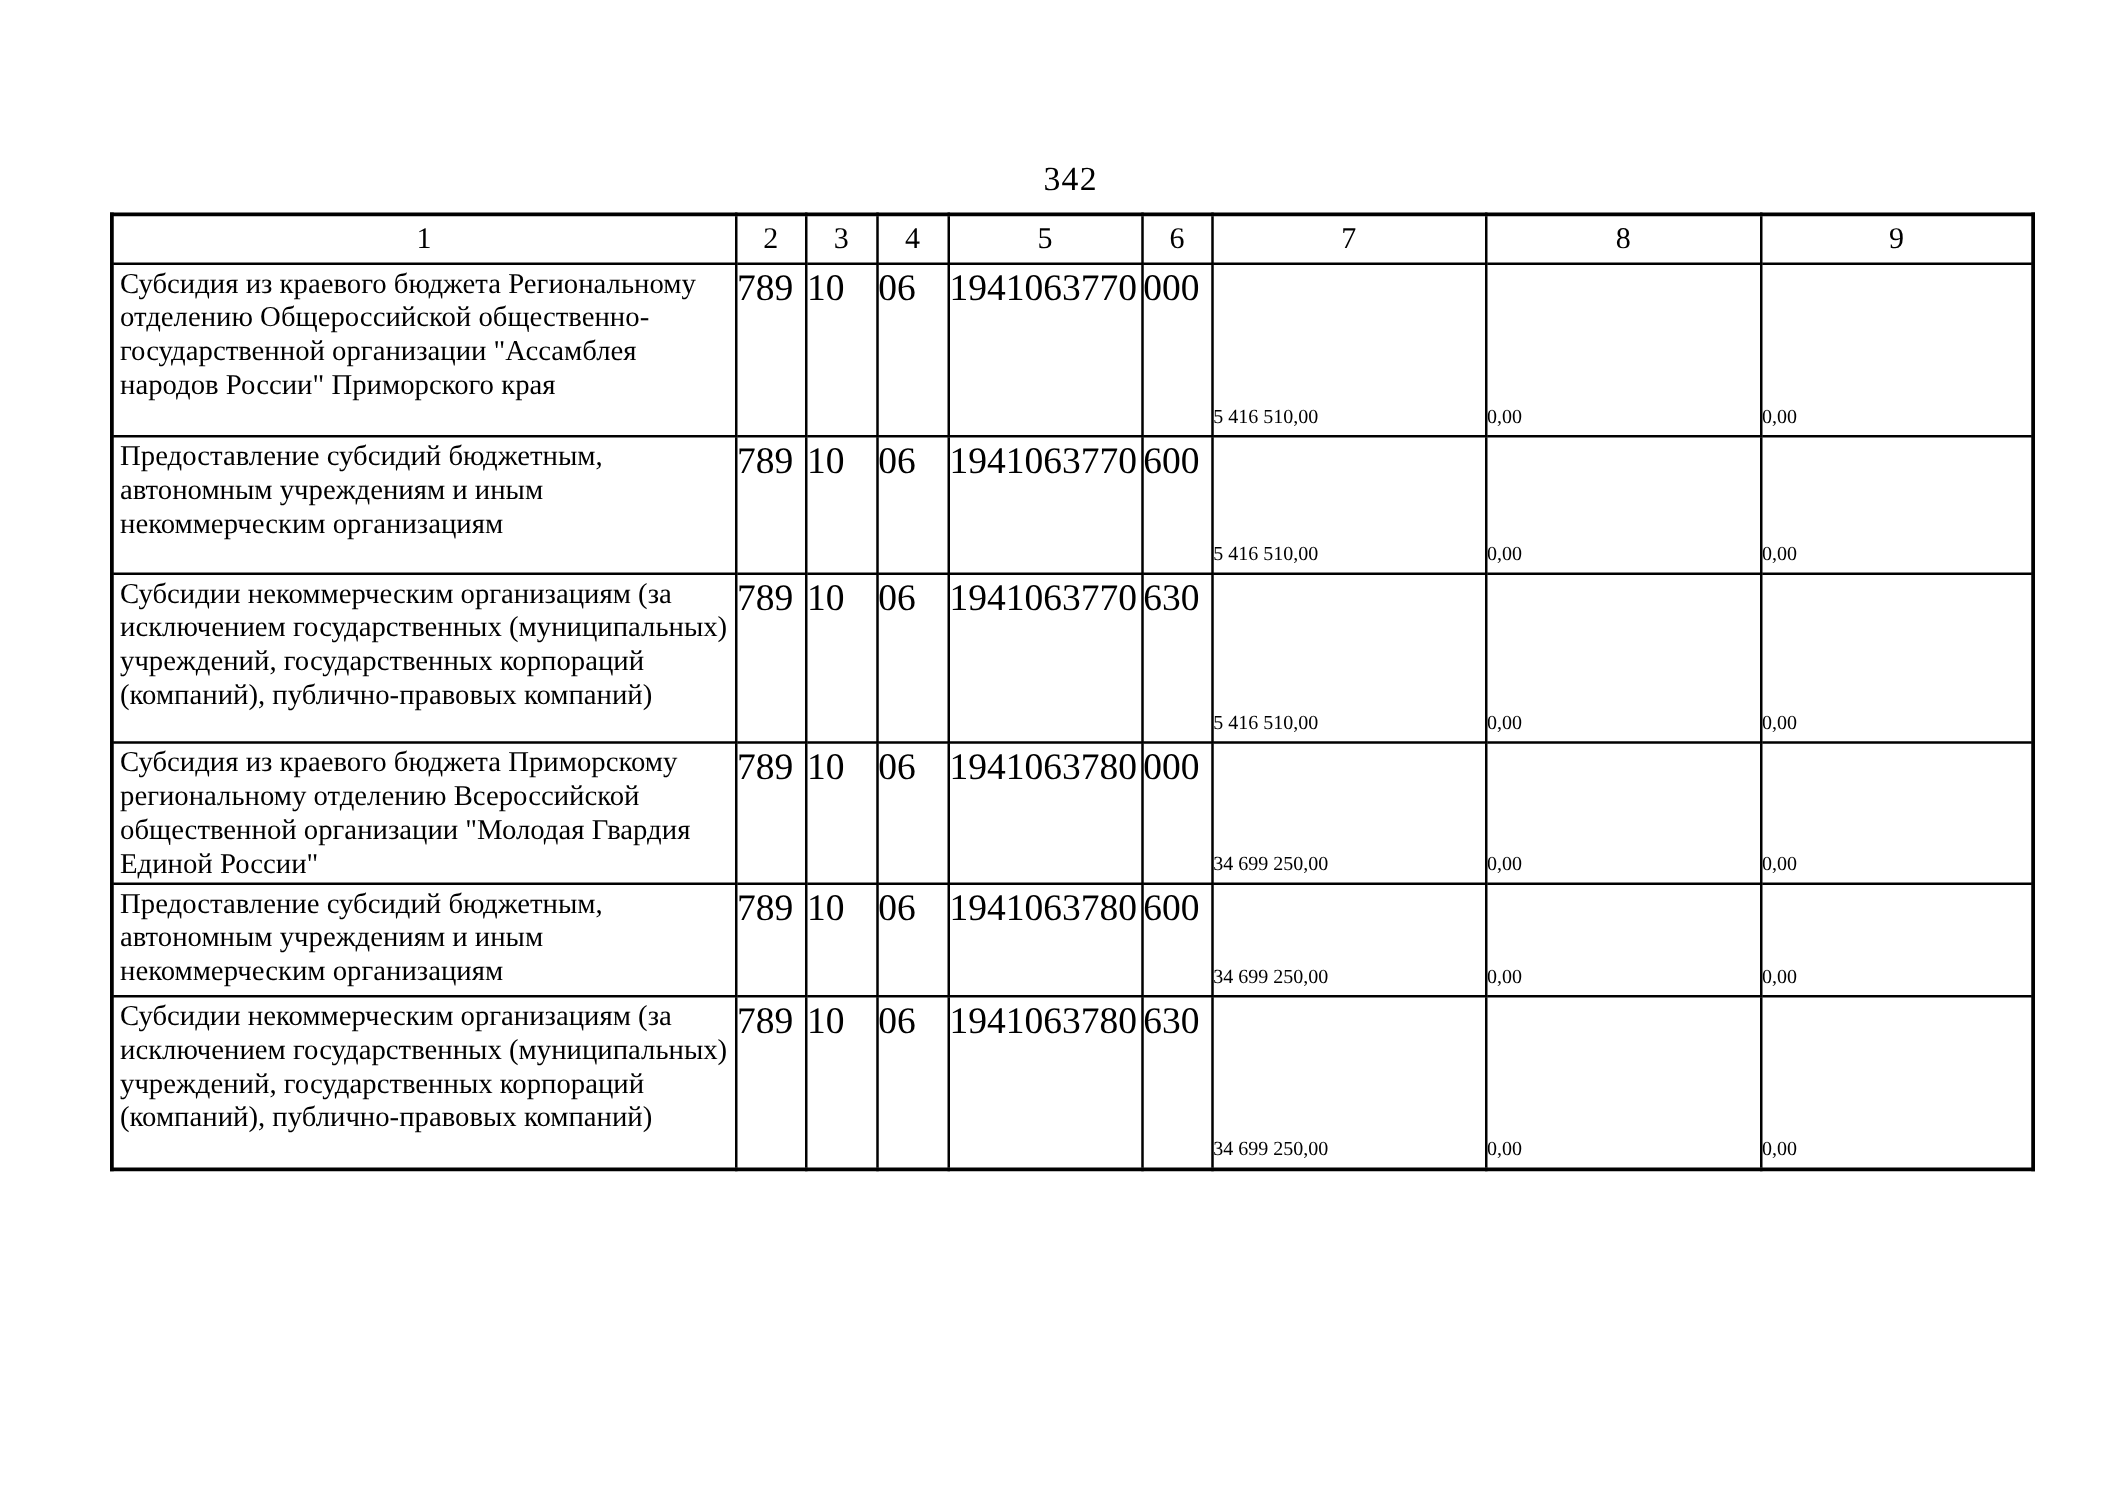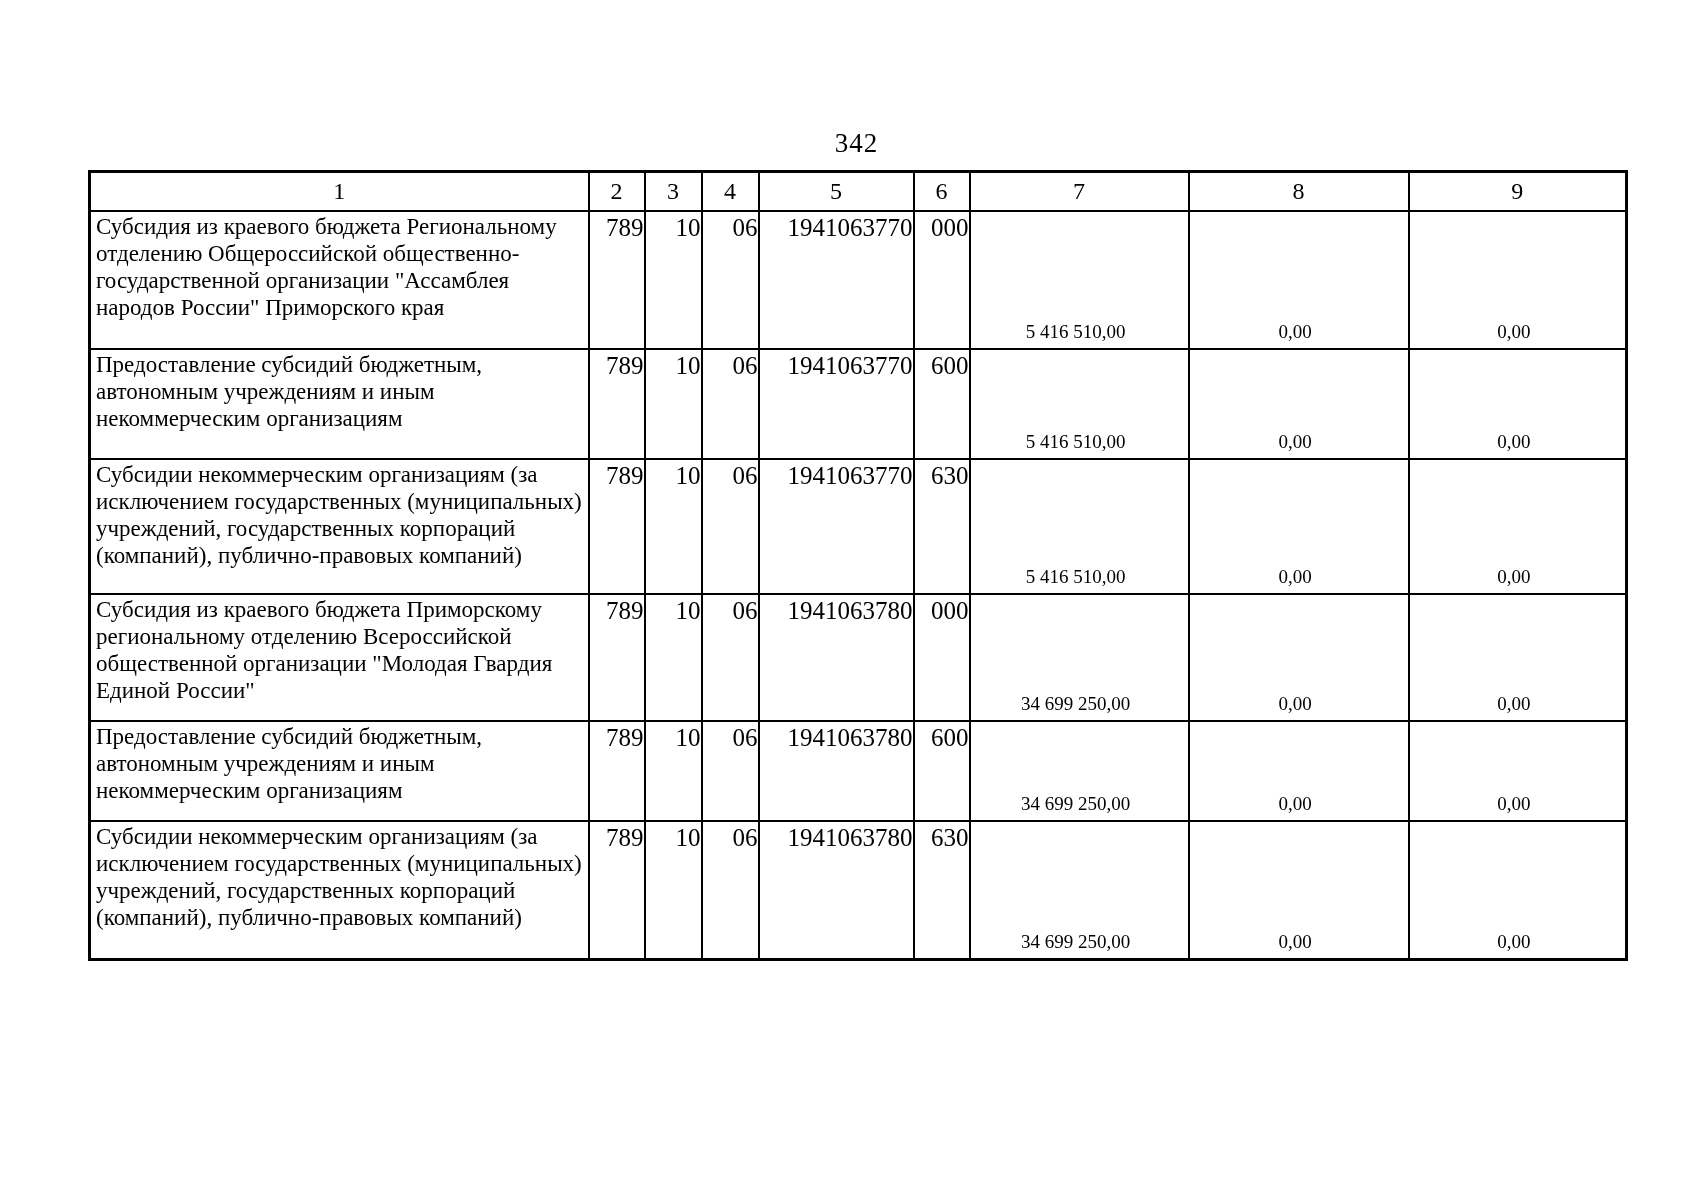--- a/index.html
+++ b/index.html
@@ -40,31 +40,31 @@
     text-align: center;
     vertical-align: middle;
     height: 37px;
     padding: 0;
   }
   td.name {
     font-size: 23px;
     line-height: 27px;
     text-align: left;
     vertical-align: top;
-    padding: 1px 3px 16px 5px;
+    padding: 1px 3px 2px 5px;
   }
   td.code {
-    font-size: 25px;
-    text-align: right;
+    font-size: 30px;
+    text-align: left;
     vertical-align: top;
     padding: 2px 0 0 0;
   }
   td.amt {
-    font-size: 19px;
-    text-align: center;
+    font-size: 16px;
+    text-align: left;
     vertical-align: bottom;
     padding: 0 7px 5px 0;
     white-space: nowrap;
   }
   tr.bold td { font-weight: bold; }
   tr.r1 { height: 138px; }
   tr.r2 { height: 110px; }
   tr.r3 { height: 135px; }
   tr.r4 { height: 110px; }
   tr.r5 { height: 90px; }

